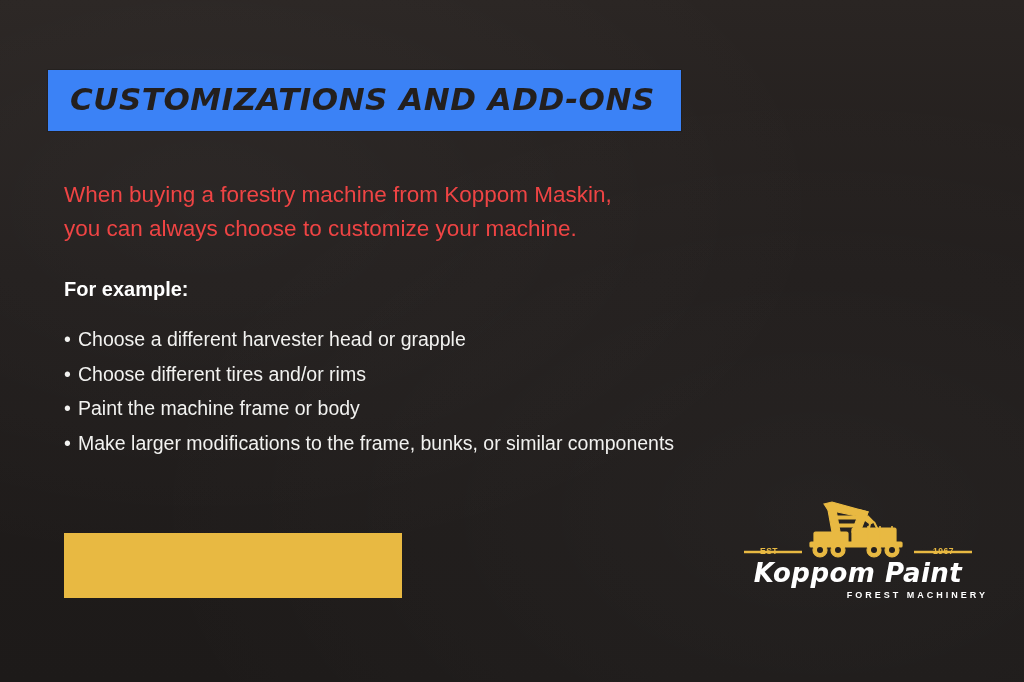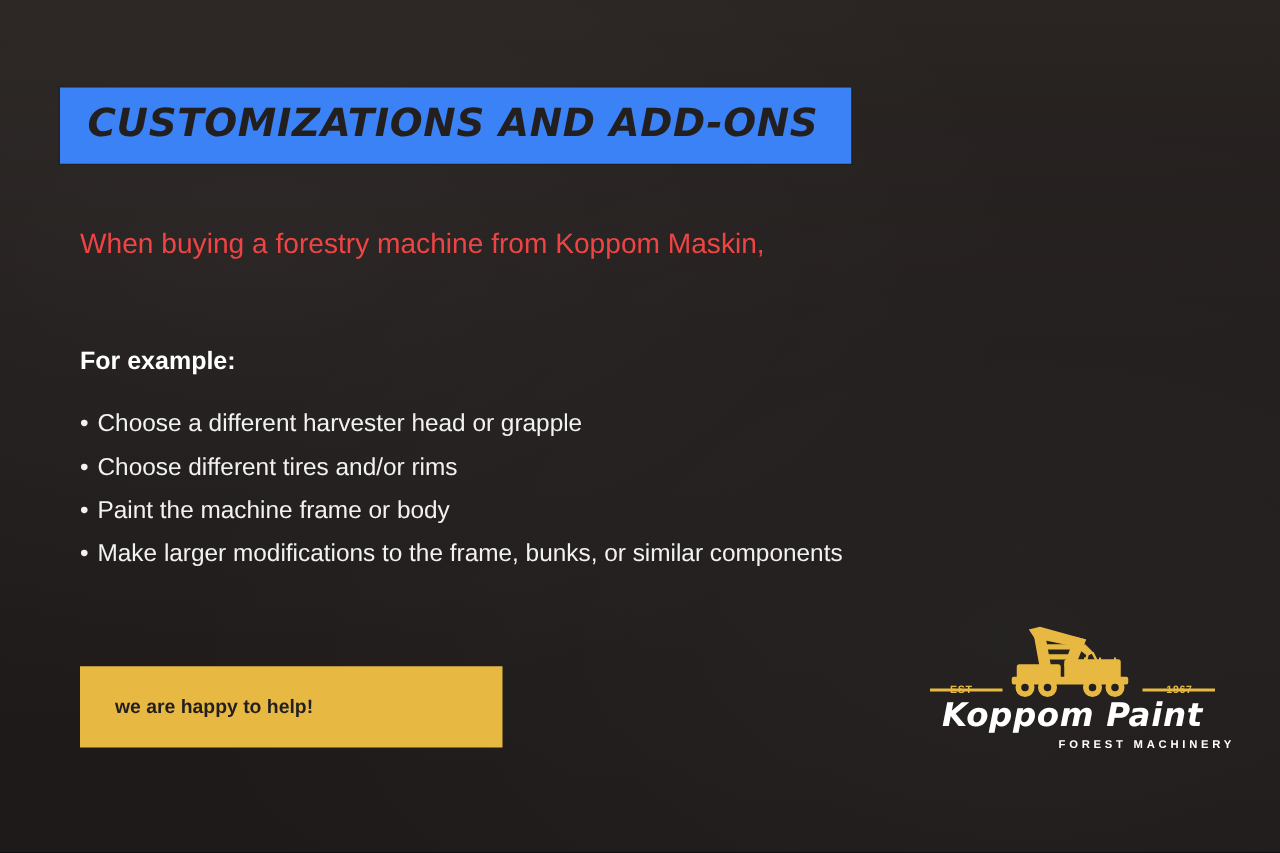--- a/index.html
+++ b/index.html
@@ -164,33 +164,33 @@
 
 <div class="slide">
   <div class="content">
 
     <div class="title-box">
       <div class="title">CUSTOMIZATIONS AND ADD-ONS</div>
     </div>
 
     <div class="intro">
       <div>When buying a forestry machine from Koppom Maskin,</div>
+      <div>you can always choose to customize your machine.</div>
     </div>
 
     <div class="for-example">For example:</div>
 
     <ul class="bullets">
       <li><span class="dot">•</span><span>Choose a different harvester head or grapple</span></li>
       <li><span class="dot">•</span><span>Choose different tires and/or rims</span></li>
       <li><span class="dot">•</span><span>Paint the machine frame or body</span></li>
       <li><span class="dot">•</span><span>Make larger modifications to the frame, bunks, or similar components</span></li>
     </ul>
 
     <div class="contact-box">
-      <div class="line">we are happy to help!</div>
     </div>
 
     <div class="logo">
       <svg width="260" height="62" viewBox="0 0 260 62">
         <g fill="#e8b942" stroke="#e8b942" stroke-width="1.2">
 
           <path d="M96 6 L104 4 L140 14 L138 20 L100 12 Z"></path>
           <path d="M100 12 L104 34 L112 34 L108 12 Z"></path>
           <path d="M132 12 L124 34 L132 34 L140 14 Z"></path>
           <path d="M104 18 L134 18 L134 21 L104 21 Z"></path>

